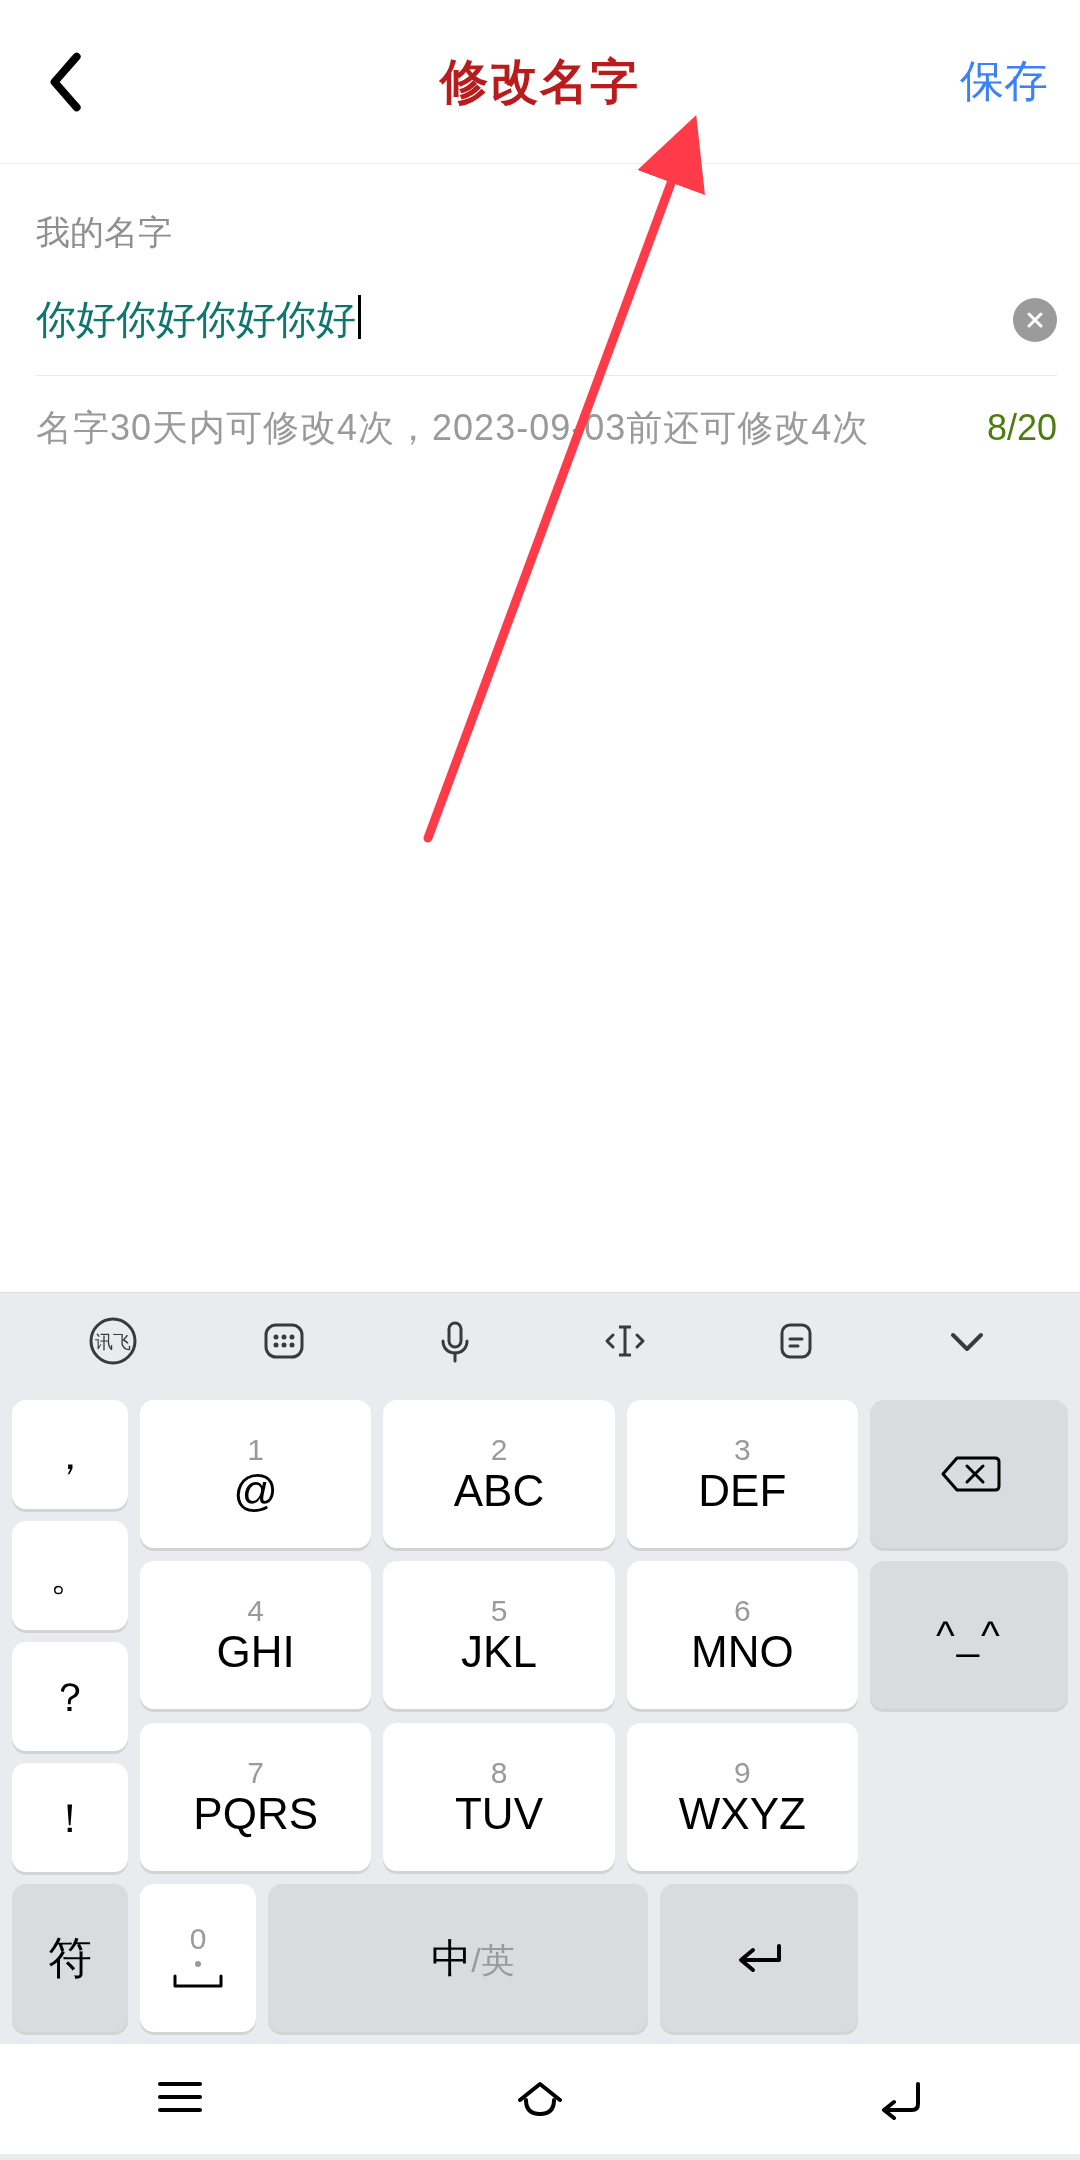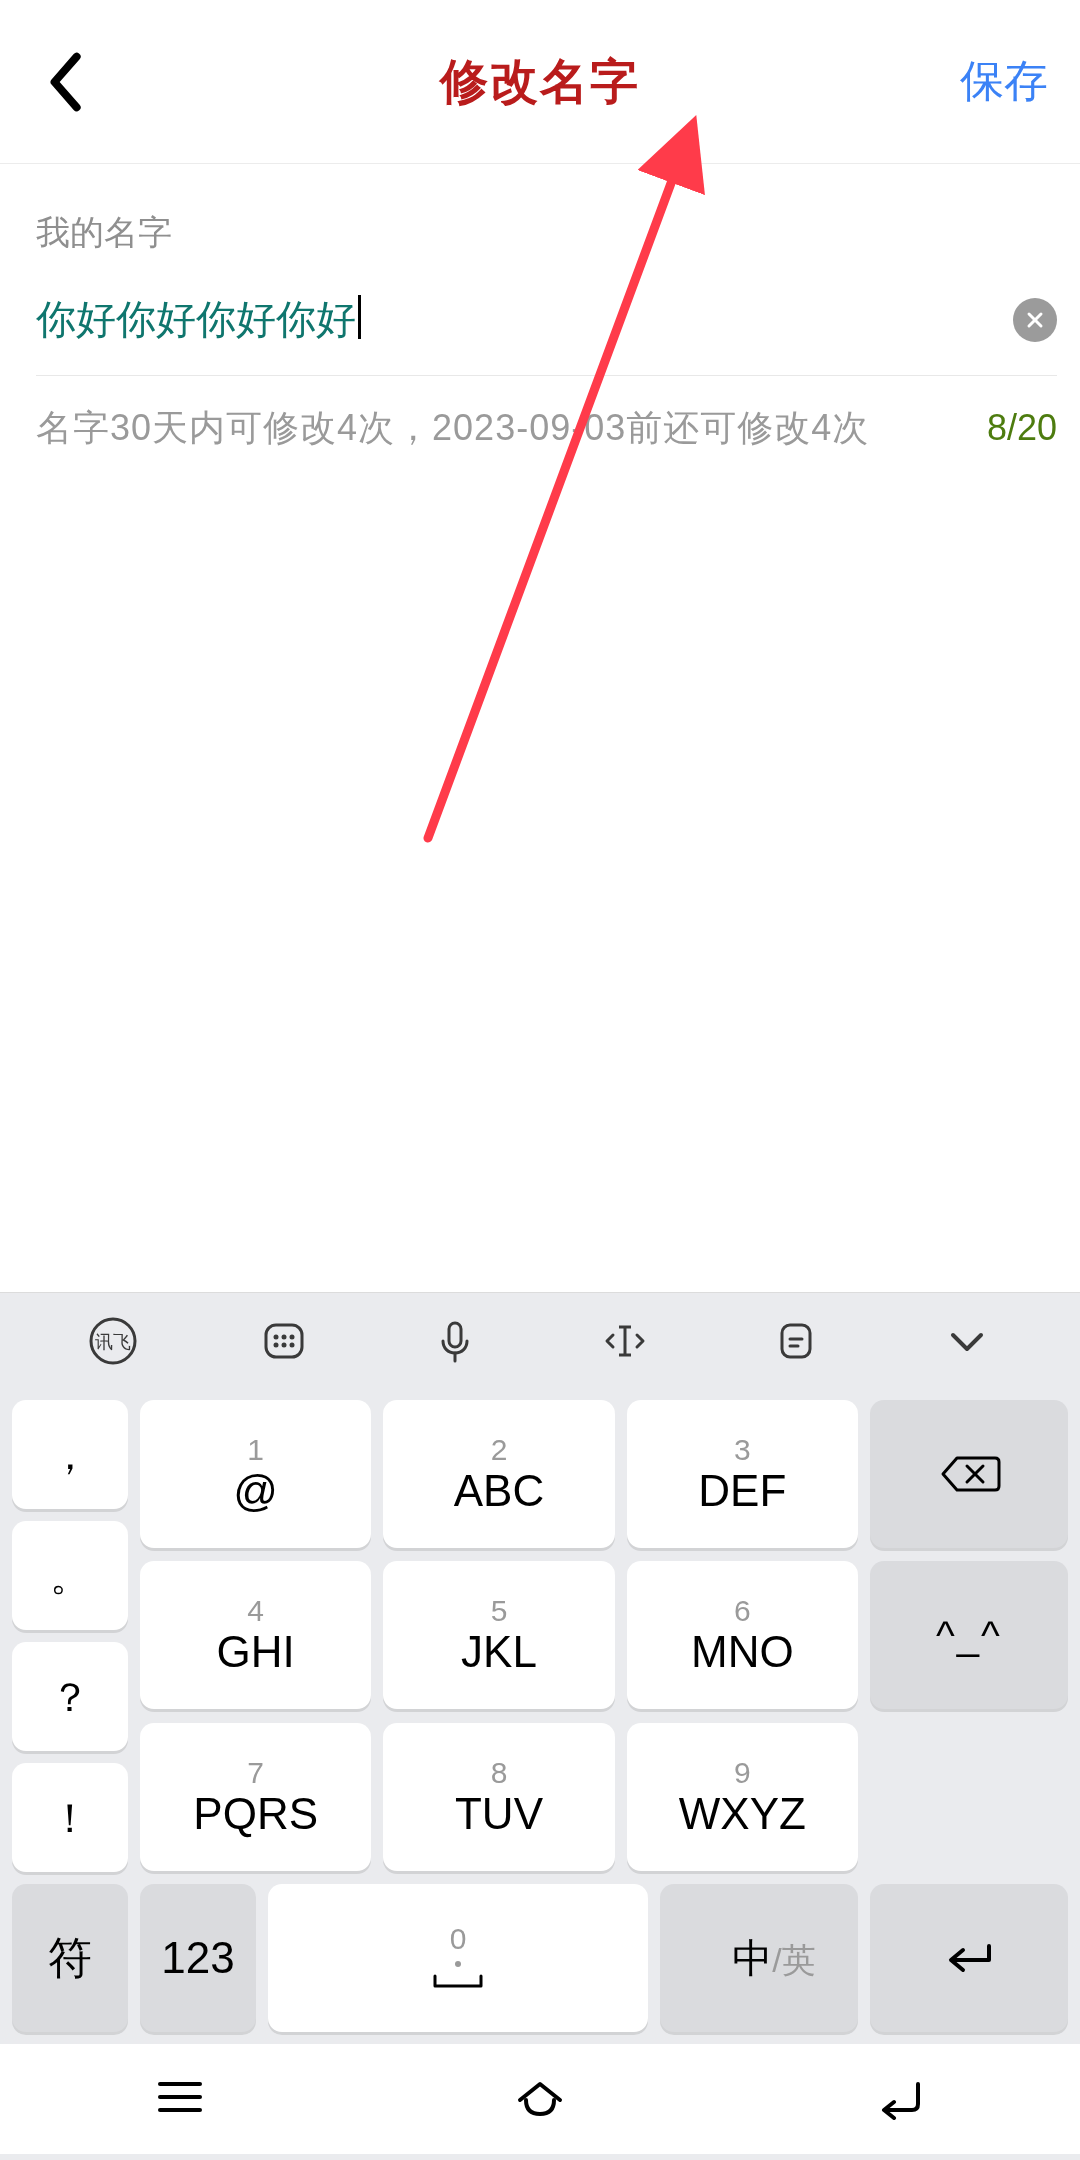--- a/index.html
+++ b/index.html
@@ -272,23 +272,20 @@
     <div class="key">
         <span class="digit">9</span>
         <span class="letters">WXYZ</span>
       </div>
   </div>
 
   <div class="kb-row4">
     <div class="key func">
         <span class="letters">符</span>
       </div>
-    <div class="key func">
-        <span class="letters">123</span>
-      </div>
     <div class="key space-key">
       <span class="digit">0</span>
       <svg viewBox="0 0 70 34">
         <circle cx="35" cy="6" r="3" fill="#9a9a9a"></circle>
         <path d="M12 18 L12 28 L58 28 L58 18" fill="none" stroke="#000" stroke-width="3" stroke-linecap="round" stroke-linejoin="round"></path>
       </svg>
     </div>
     <div class="key func lang-key">
       <span class="letters"><span>中</span><span class="sec">/英</span></span>
     </div>

